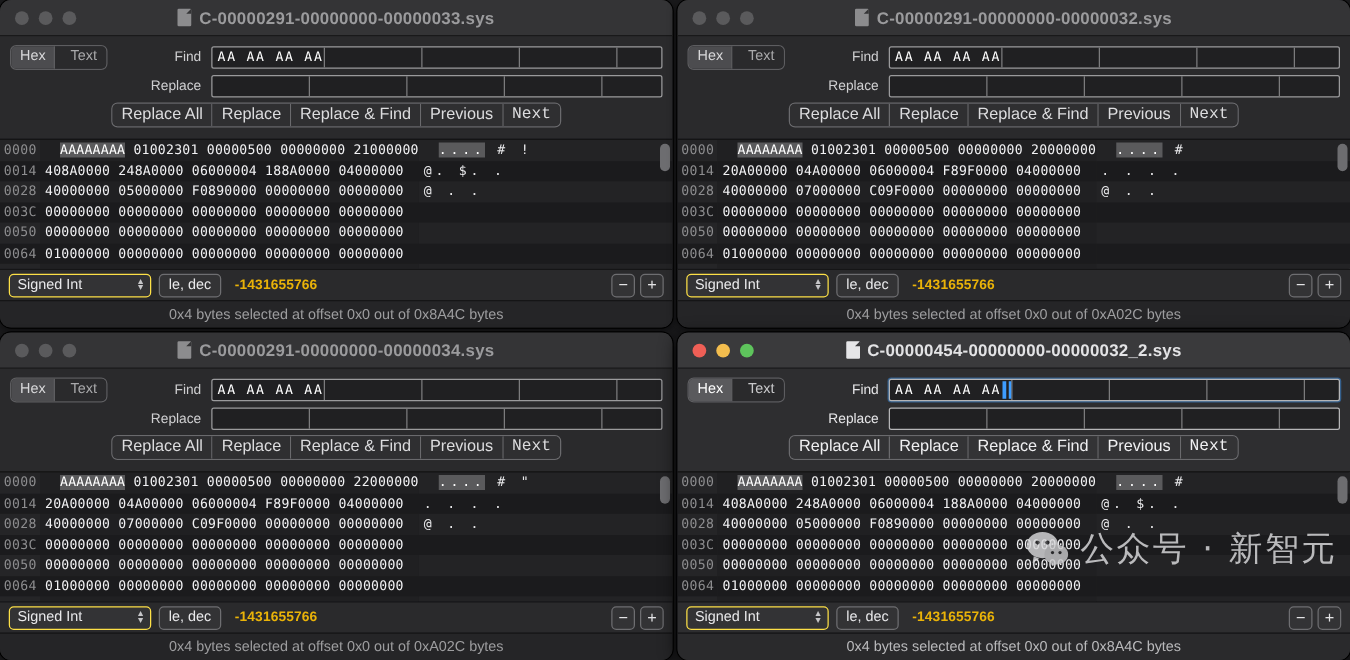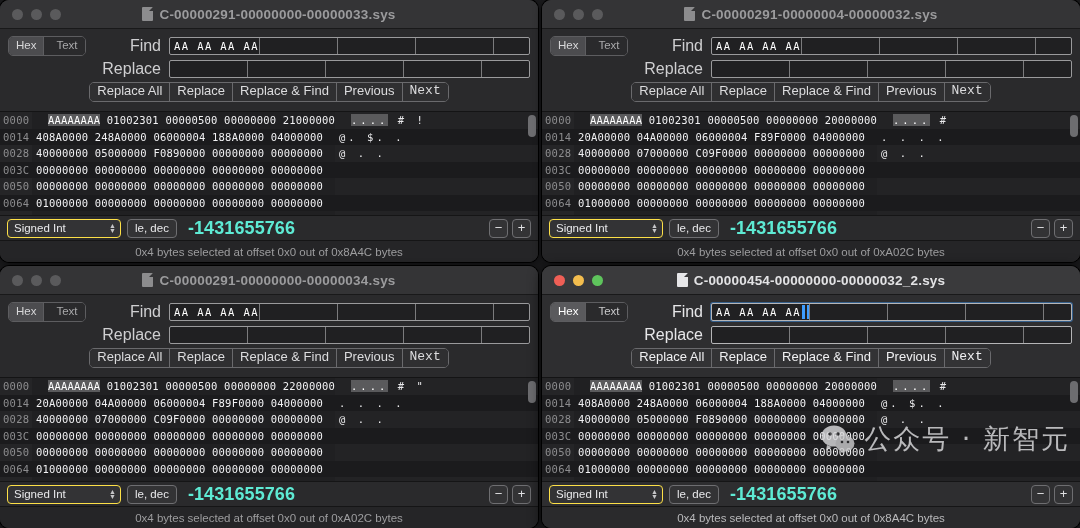--- a/index.html
+++ b/index.html
@@ -45,21 +45,21 @@
   .fb-row{display:flex;align-items:center;height:19px;margin-bottom:4px;}
   .segmented{display:inline-flex;border:1px solid #5d5d60;border-radius:5px;
      overflow:hidden;height:18px;}
   .seg{font-size:11.5px;line-height:16px;padding:0 7px;color:#a9a9ab;
        background:#2a2a2c;border-right:1px solid #5d5d60;}
   .seg:last-child{border-right:none;padding-left:12px;}
   .seg.on{background:#4c4c4f;color:#d8d8da;}
   .win.active .seg.on{background:#5a5a5d;color:#fff;}
   .win.active .seg{color:#c8c8ca;}
 
-  .fb-label{font-size:16px;color:#cfcfd1;margin-left:auto;margin-right:8px;
+  .fb-label{font-size:11px;color:#cfcfd1;margin-left:auto;margin-right:8px;
      font-weight:400;}
   .win.active .fb-label{color:#e6e6e8;}
   .hexfield{height:18px;width:361px;border:1px solid #9a9a9c;border-radius:2px;
      background:#202022;display:flex;align-items:stretch;box-sizing:border-box;}
   .win.active .hexfield{border-color:#b5b5b7;}
   .hexfield.focused{border:1px solid #3e9dff;box-shadow:0 0 0 1px rgba(62,157,255,.45);}
   .hf-cell{flex:0 0 73px;border-right:1px solid #7b7b7d;display:flex;align-items:center;
      padding-left:4px;}
   .hf-cell:last-child{border-right:none;flex:1 1 auto;}
   .hf-text{font-family:"DejaVu Sans Mono","Liberation Mono",monospace;font-size:10.5px;
@@ -96,21 +96,21 @@
   
   .inspector{flex:0 0 24px;display:flex;align-items:center;background:#2a2a2c;
      padding:0 7px;border-top:1px solid #151516;}
   .win.active .inspector{background:#2e2e30;}
   .popup{height:17px;min-width:102px;border:1px solid #fde047;border-radius:4px;
      background:#333335;display:flex;align-items:center;justify-content:space-between;
      padding:0 4px 0 6px;font-size:11.5px;color:#e9e9eb;}
   .chev{display:flex;flex-direction:column;line-height:5px;font-size:7px;color:#c6c6c8;margin-left:5px;}
   .pillbtn{height:17px;border:1px solid #6e6e71;border-radius:4px;background:#333335;
      display:flex;align-items:center;padding:0 7px;font-size:11.5px;color:#e9e9eb;margin-left:6px;}
-  .ivalue{font-size:18px;color:#5eead4;margin-left:11px;font-weight:600;letter-spacing:.1px;}
+  .ivalue{font-size:11px;color:#eab308;margin-left:11px;font-weight:600;letter-spacing:.1px;}
   .stepper{margin-left:auto;display:flex;gap:4px;}
   .step{width:17px;height:17px;border:1px solid #6e6e71;border-radius:4px;background:#333335;
      color:#e3e3e5;font-size:13px;line-height:15px;text-align:center;}
 
   
   .statusbar{flex:0 0 21px;display:flex;align-items:center;justify-content:center;
      background:#252527;border-top:1px solid #151516;}
   .win.active .statusbar{background:#2a2a2c;}
   .status-text{font-size:11.5px;color:#9d9d9f;}
   .win.active .status-text{color:#b9b9bb;}
@@ -231,21 +231,21 @@
   </div>
   <div class="win">
     <div class="titlebar">
       <div class="lights">
           <span class="light c-close"></span>
           <span class="light c-min"></span>
           <span class="light c-max"></span>
         </div>
       <div class="title-wrap">
         <span class="doc-icon"></span>
-        <span class="title-text">C-00000291-00000004-00000032.sys</span>
+        <span class="title-text">C-00000291-00000000-00000032.sys</span>
       </div>
     </div>
 
     <div class="findbar">
       <div class="fb-row">
         <div class="segmented">
           <span class="seg on">Hex</span>
           <span class="seg">Text</span>
         </div>
         <span class="fb-label">Find</span>

